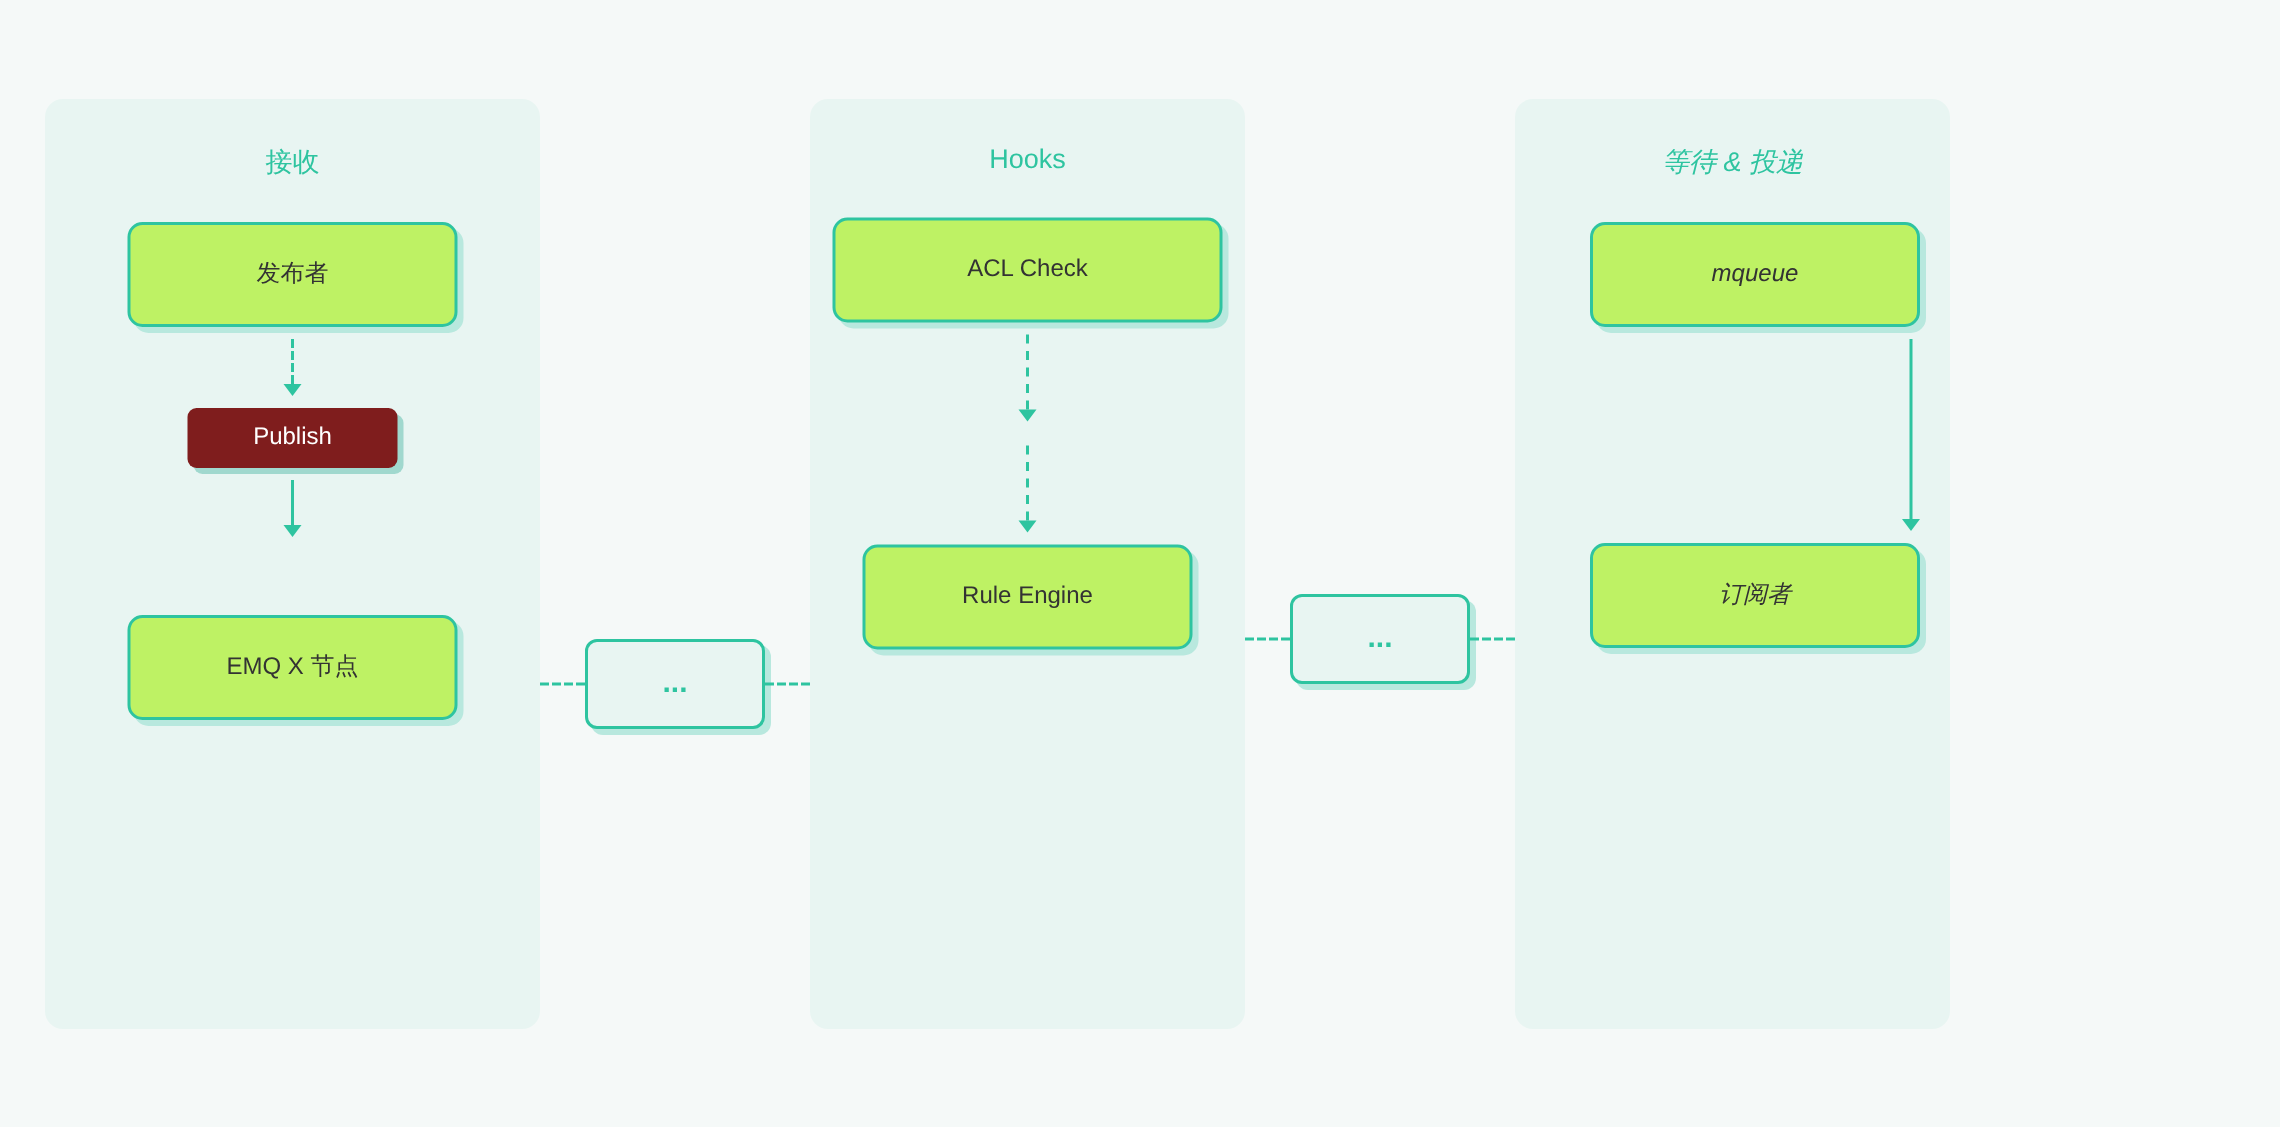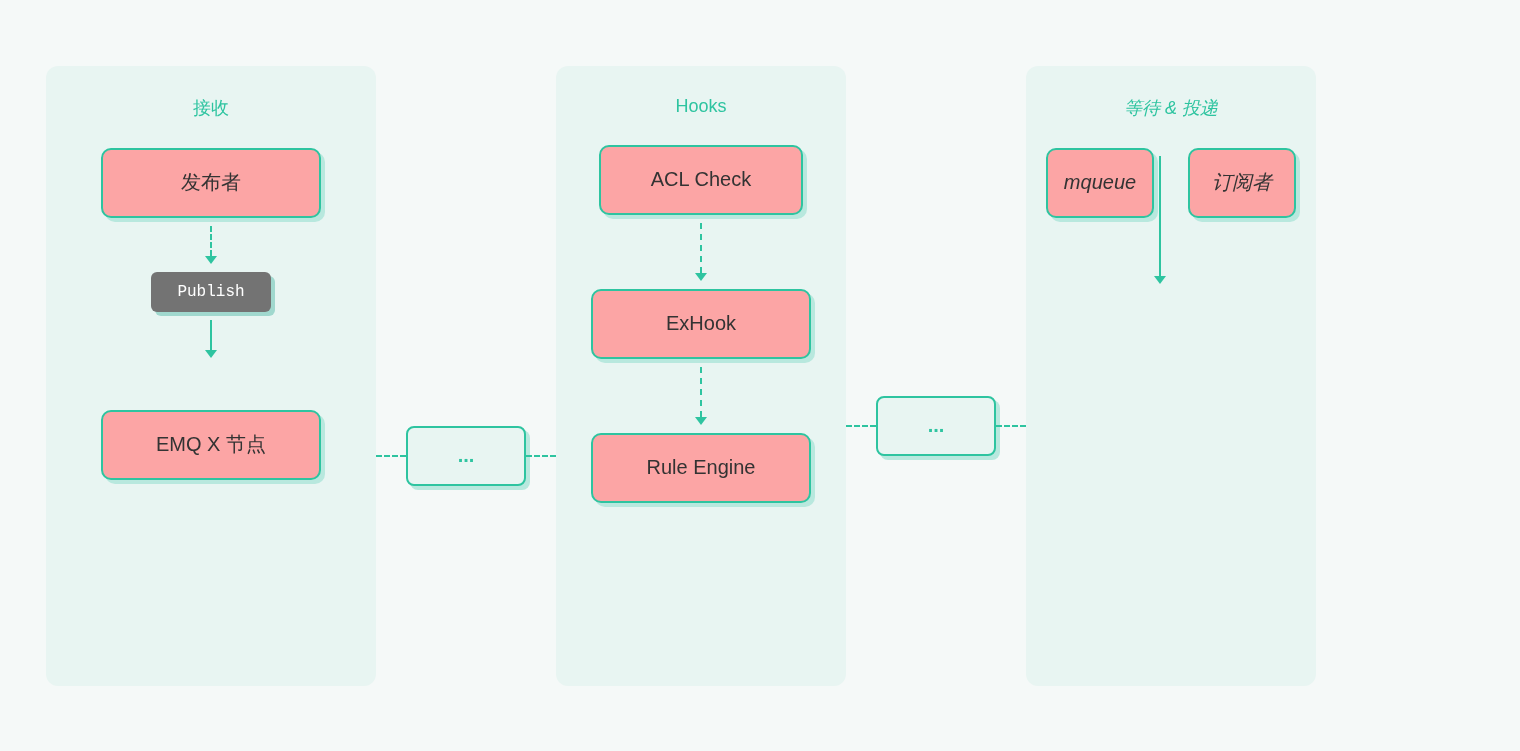--- a/index.html
+++ b/index.html
@@ -11,21 +11,21 @@
       display: flex;
       align-items: center;
       justify-content: center;
       overflow: hidden;
     }
 
     .diagram-container {
       display: flex;
       align-items: center;
       gap: 0px;
-      padding: 20px 46px;
+      padding: 20px 30px;
       width: 100%;
       height: 100%;
     }
 
     .panel {
       background: #e8f5f2;
       border-radius: 12px;
       display: flex;
       flex-direction: column;
       align-items: center;
@@ -53,42 +53,41 @@
     }
 
     .panel-waiting {
       width: 290px;
       height: 620px;
       justify-content: flex-start;
       font-style: italic;
     }
 
     .node-box {
-      background: #fca5a5;
+      background: #bef264;
       border: 2px solid #2ec4a0;
       border-radius: 10px;
       display: flex;
       align-items: center;
       justify-content: center;
-      font-size: 20px;
+      font-size: 16px;
       color: #333;
       box-shadow: 4px 4px 0px #b8e8de;
       position: relative;
     }
 
     .node-box.publish-btn {
-      background: #737373;
+      background: #7f1d1d;
       color: #fff;
       font-size: 16px;
       border: none;
       box-shadow: 4px 4px 0px #a0d8ce;
-      width: 120px;
+      width: 140px;
       height: 40px;
       border-radius: 6px;
-      font-family: Liberation Mono, monospace;
     }
 
     .dashed-arrow-down {
       display: flex;
       flex-direction: column;
       align-items: center;
       margin: 8px 0;
     }
 
     .dashed-line-v {
@@ -139,22 +138,22 @@
 
     .hooks-content {
       display: flex;
       flex-direction: column;
       align-items: center;
       width: 100%;
     }
 
     .waiting-content {
       display: flex;
-      flex-direction: row;
-      align-items: flex-start;
+      flex-direction: column;
+      align-items: flex-end;
       width: 100%;
     }
 
   </style>
 </head>
 <body>
 
 <div class="diagram-container">
 
   <div class="panel panel-receive">
@@ -190,32 +189,29 @@
     <div class="dots-box" style="width:120px;height:60px;">
       <span>...</span>
     </div>
     <div class="dashed-line-h" style="width:30px;"></div>
   </div>
 
   <div class="panel panel-hooks">
     <div class="panel-title">Hooks</div>
     <div class="hooks-content">
 
-      <div class="node-box" style="width:204px;height:70px;align-items:center;">
+      <div class="node-box" style="width:260px;height:70px;align-items:center;">
         <span>ACL Check</span>
       </div>
 
       <div class="dashed-arrow-down">
         <div class="dashed-line-v" style="height:50px;"></div>
         <div class="arrow-head-down"></div>
       </div>
 
-      <div class="node-box" style="width:220px;height:70px;">
-        <span>ExHook</span>
-      </div>
 
       <div class="dashed-arrow-down">
         <div class="dashed-line-v" style="height:50px;"></div>
         <div class="arrow-head-down"></div>
       </div>
 
       <div class="node-box" style="width:220px;height:70px;justify-content:center;">
         <span>Rule Engine</span>
       </div>
     </div>

